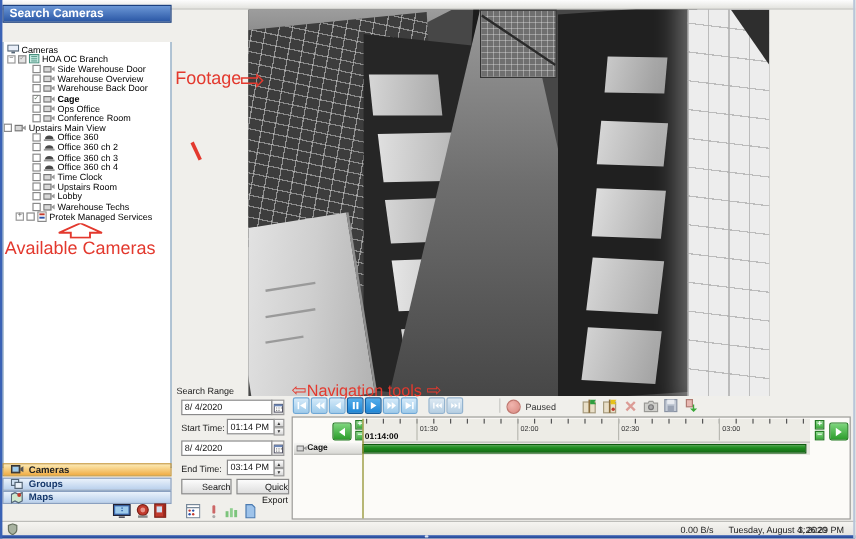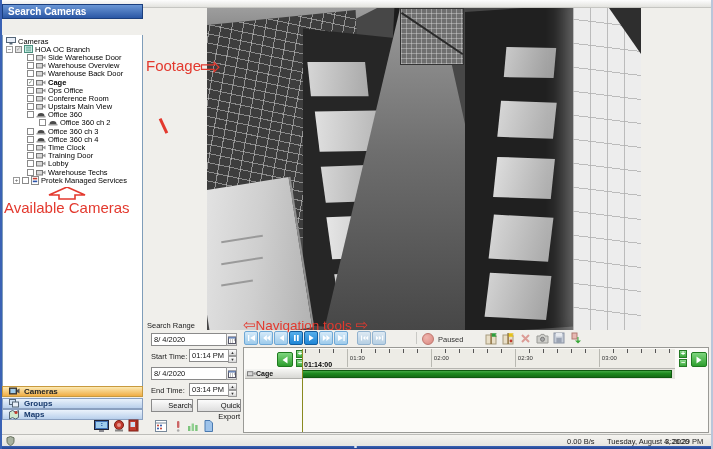--- a/index.html
+++ b/index.html
@@ -193,41 +193,41 @@
         <div class="trow" style="padding-left:24px">
   <span class="cb"></span>
   <span class="ticon">
             <svg width="10" height="7" viewBox="0 0 10 7">
               <rect x="0.5" y="1.5" width="6" height="4.5" fill="#d8d8d8" stroke="#777"></rect>
               <path d="M7 3l2.5-1.5v4L7 4z" fill="#999"></path>
             </svg>
           </span>
   <span class="tlabel ">Conference Room</span>
         </div>
-        <div class="trow" style="padding-left:24px">
+        <div class="trow" style="">
   <span class="cb"></span>
   <span class="ticon">
             <svg width="10" height="7" viewBox="0 0 10 7">
               <rect x="0.5" y="1.5" width="6" height="4.5" fill="#d8d8d8" stroke="#777"></rect>
               <path d="M7 3l2.5-1.5v4L7 4z" fill="#999"></path>
             </svg>
           </span>
   <span class="tlabel ">Upstairs Main View</span>
         </div>
         <div class="trow" style="padding-left:24px">
   <span class="cb"></span>
   <span class="ticon">
             <svg width="10" height="7" viewBox="0 0 10 7">
               <path d="M1.5 5a3.5 3 0 0 1 7 0z" fill="#4a4a4a"></path>
               <rect x="0.5" y="5" width="9" height="1.5" fill="#999"></rect>
             </svg>
           </span>
   <span class="tlabel ">Office 360</span>
         </div>
-        <div class="trow" style="padding-left:36px">
+        <div class="trow" style="padding-left:24px">
   <span class="cb"></span>
   <span class="ticon">
             <svg width="10" height="7" viewBox="0 0 10 7">
               <path d="M1.5 5a3.5 3 0 0 1 7 0z" fill="#4a4a4a"></path>
               <rect x="0.5" y="5" width="9" height="1.5" fill="#999"></rect>
             </svg>
           </span>
   <span class="tlabel ">Office 360 ch 2</span>
         </div>
         <div class="trow" style="padding-left:24px">
@@ -261,21 +261,21 @@
   <span class="tlabel ">Time Clock</span>
         </div>
         <div class="trow" style="padding-left:24px">
   <span class="cb"></span>
   <span class="ticon">
             <svg width="10" height="7" viewBox="0 0 10 7">
               <rect x="0.5" y="1.5" width="6" height="4.5" fill="#d8d8d8" stroke="#777"></rect>
               <path d="M7 3l2.5-1.5v4L7 4z" fill="#999"></path>
             </svg>
           </span>
-  <span class="tlabel ">Training Door</span>
+  <span class="tlabel ">Upstairs Room</span>
         </div>
         <div class="trow" style="padding-left:24px">
   <span class="cb"></span>
   <span class="ticon">
             <svg width="10" height="7" viewBox="0 0 10 7">
               <rect x="0.5" y="1.5" width="6" height="4.5" fill="#d8d8d8" stroke="#777"></rect>
               <path d="M7 3l2.5-1.5v4L7 4z" fill="#999"></path>
             </svg>
           </span>
   <span class="tlabel ">Lobby</span>

